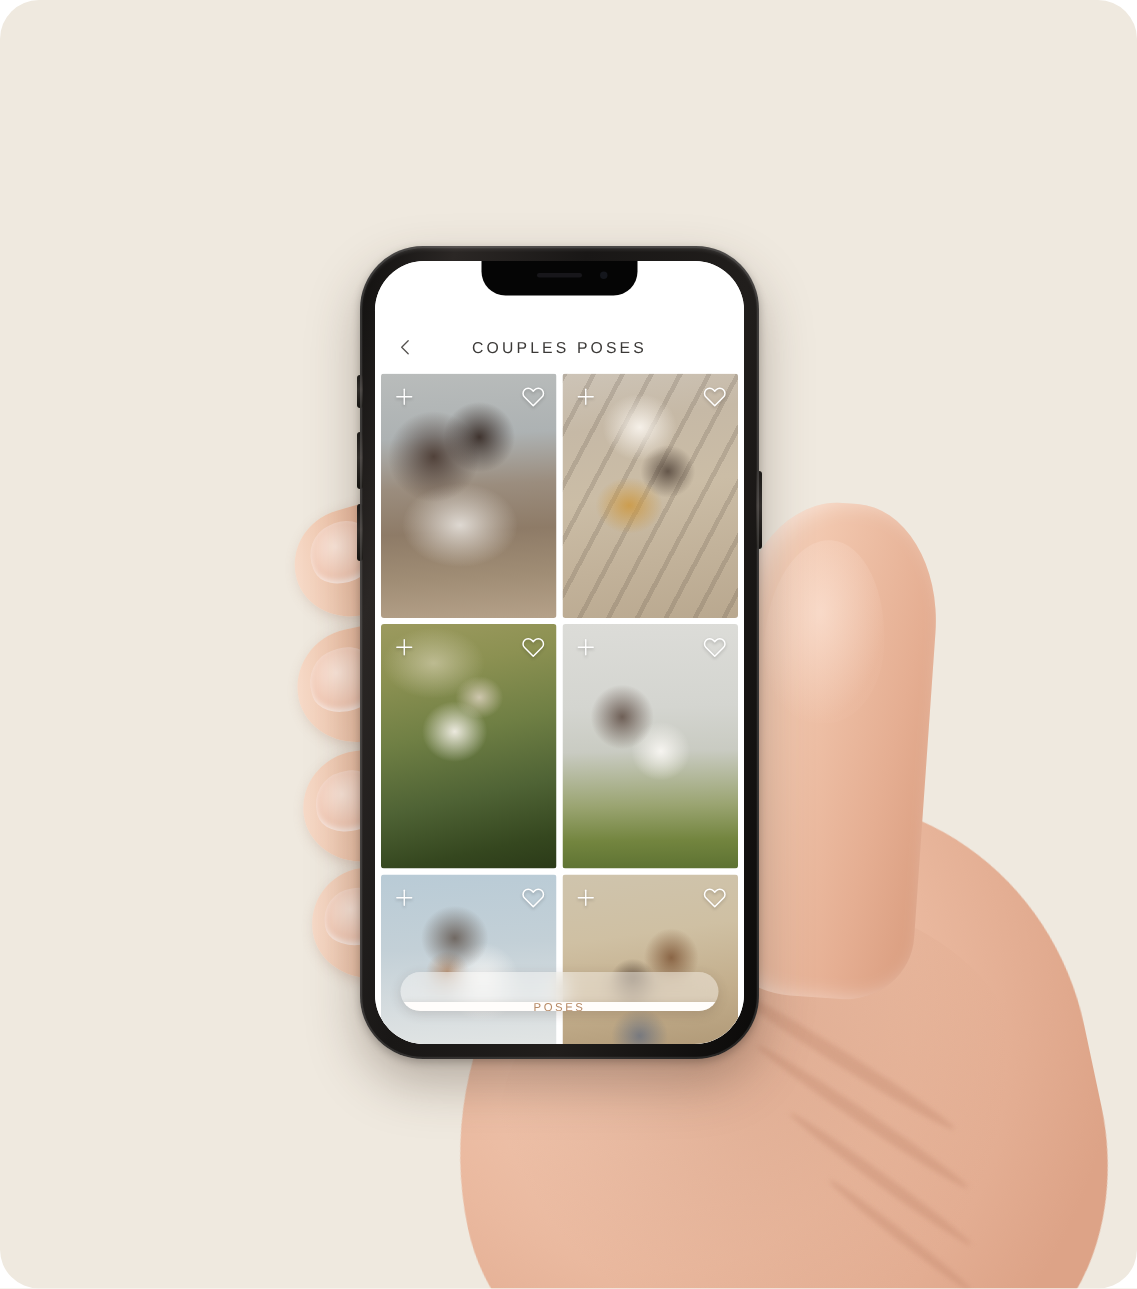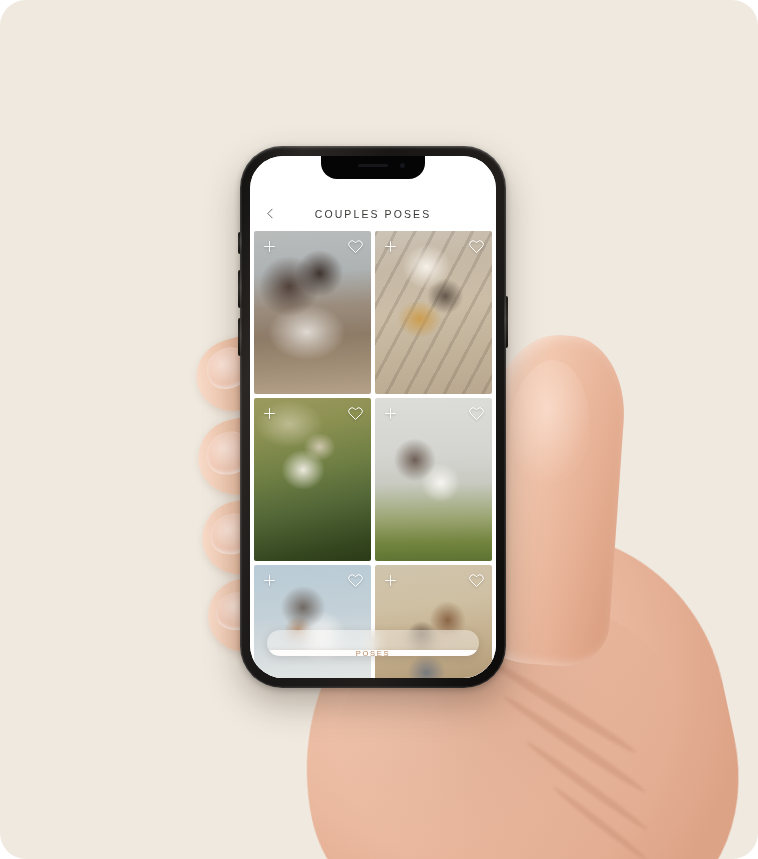--- a/index.html
+++ b/index.html
@@ -71,21 +71,21 @@
   .nail {
     position: absolute;
     background: radial-gradient(ellipse at 42% 36%, #fbe6da 0%, #f3cbb7 55%, #e9b79f 100%);
     border-radius: 48% 48% 52% 52% / 58% 58% 42% 42%;
     box-shadow: inset 0 -2px 4px rgba(255,255,255,.7);
   }
 
   
   #phone {
     position: absolute;
-    left: 240px; top: 146px;
+    left: 240px; top: 164px;
     width: 266px; height: 542px;
     background: linear-gradient(104deg, #100f0e 0%, #2b2725 16%, #191716 38%, #211e1c 66%, #0b0a09 100%);
     border-radius: 42px;
     box-shadow: 0 16px 34px rgba(70,52,40,.34), 0 2px 6px rgba(0,0,0,.25);
   }
   #phone::after {
     content:""; position:absolute; inset:0;
     border-radius:42px;
     box-shadow: inset 0 0 0 1.5px rgba(255,255,255,.10), inset 0 2px 3px rgba(255,255,255,.14);
     pointer-events:none;

